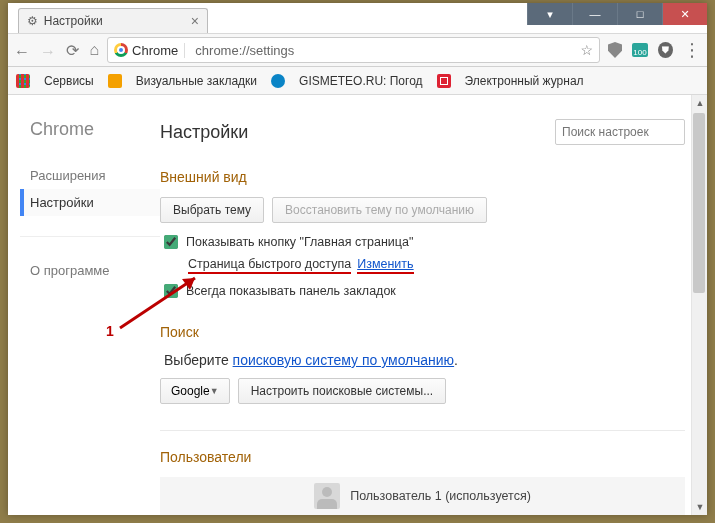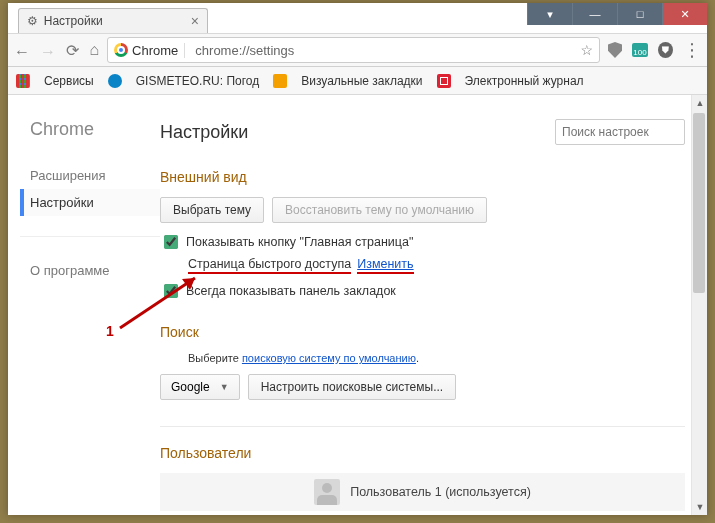--- a/index.html
+++ b/index.html
@@ -51,22 +51,22 @@
   .section { margin-bottom: 26px; }
   .section h3 { font-size: 14px; font-weight:500; color:#a16207; margin-bottom: 12px; }
   .btn-row { display:flex; gap:8px; margin-bottom: 12px; }
   .btn { height: 26px; border:1px solid #ccc; background: linear-gradient(#fcfcfc,#f0f0f0); font-size:12px; padding: 0 12px; border-radius:2px; color:#333; cursor:pointer; display:flex; align-items:center; gap:6px; }
   .btn.disabled { color:#aaa; cursor:default; }
   .check-row { display:flex; align-items:center; gap:8px; font-size:12.5px; color:#333; margin: 8px 0 8px 4px; }
   .check-row input { accent-color:#4a7; width:14px; height:14px; }
   .sub-row { font-size:12.5px; color:#333; margin: 4px 0 10px 28px; display:flex; gap:6px; align-items:center; }
   .link { color:#1155cc; text-decoration: underline; cursor:pointer; }
   .red-under { border-bottom: 2px solid #c00; padding-bottom:1px; }
-  .search-row { font-size:11px; color:#333; margin-bottom:10px; padding-left:4px;margin-left:24px; }
-  .select-btn { height:26px; border:1px solid #ccc; background:linear-gradient(#fcfcfc,#f0f0f0); font-size:12px; padding:0 10px; border-radius:2px; display:flex; align-items:center; gap:10px; cursor:pointer; }
+  .search-row { font-size:14px; color:#333; margin-bottom:10px; padding-left:4px; }
+  .select-btn { height:26px; border:1px solid #ccc; background:linear-gradient(#fcfcfc,#f0f0f0); font-size:12px; padding:0 10px; border-radius:2px; display:flex; align-items:center; cursor:pointer; }
   .select-btn .caret { font-size:9px; color:#666; }
   .users-sec { border-top:1px solid #eaeaea; padding-top: 18px; }
   .user-row { display:flex; align-items:center; gap:10px; background:#f5f5f5; padding:6px 10px; font-size:12.5px; color:#444; margin-top:4px;justify-content:center; }
   .user-ava { width:26px; height:26px; background:#d8d8d8; border-radius:2px; position:relative; }
   .user-ava::before { content:""; position:absolute; top:4px; left:8px; width:10px; height:10px; background:#bbb; border-radius:50%; }
   .user-ava::after { content:""; position:absolute; bottom:0; left:3px; right:3px; height:10px; background:#bbb; border-radius:5px 5px 0 0; }
   .annot { position:absolute; left:112px; top:270px; pointer-events:none; }
   .annot svg { overflow:visible; }
   .annot-num { position:absolute; left:98px; top:320px; color:#b00; font-size:14px; font-weight:bold; }
   .scrollbar { position:absolute; right:0; top:92px; bottom:0; width:16px; background:#f0f0f0; border-left:1px solid #e4e4e4; }
@@ -114,26 +114,26 @@
       <span class="menu">⋮</span>
     </div>
   </div>
 
   <div class="bookbar">
     <div class="bm">
       <span class="bm-ico bm-grid"></span>
       <span>Сервисы</span>
     </div>
     <div class="bm">
+      <span class="bm-ico bm-orange"></span>
+      <span>Визуальные закладки</span>
+    </div>
+    <div class="bm">
       <span class="bm-ico bm-drop"></span>
       <span>GISMETEO.RU: Погод</span>
-    </div>
-    <div class="bm">
-      <span class="bm-ico bm-orange"></span>
-      <span>Визуальные закладки</span>
     </div>
     <div class="bm">
       <span class="bm-ico bm-red"></span>
       <span>Электронный журнал</span>
     </div>
   </div>
 
   <div class="content">
     <div class="content-inner">
       <div class="sidebar">

